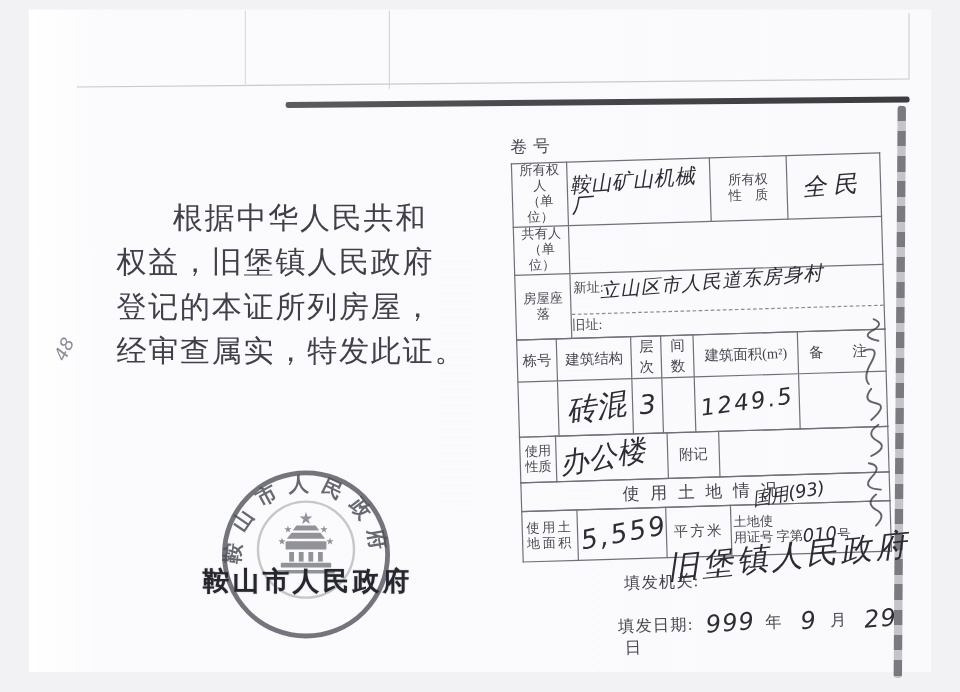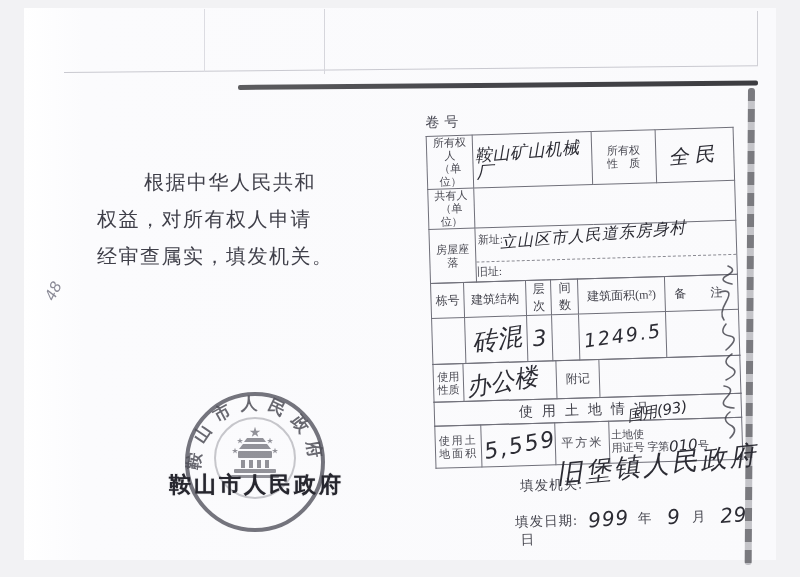--- a/index.html
+++ b/index.html
@@ -14,21 +14,21 @@
   .fold-v2{position:absolute;left:324px;top:9px;width:1px;height:65px;background:#d6d6dc;}
   .fold-v3{position:absolute;left:757px;top:11px;width:1px;height:55px;background:#d0d0d6;}
   .edge-top{position:absolute;left:238px;top:85px;width:520px;height:4.5px;border-radius:2px;
             background:linear-gradient(to right,rgba(25,25,28,.7),rgba(50,50,55,.9) 45%,rgba(28,28,32,.85) 95%,rgba(40,40,45,.9));
             transform:rotate(-0.5deg);transform-origin:left top;}
   .edge-right{position:absolute;left:748px;top:88px;width:7px;height:477px;border-radius:3px;opacity:.85;
             background:repeating-linear-gradient(to bottom,rgba(62,62,68,.8) 0 13px,rgba(110,110,118,.45) 13px 21px);
             transform:rotate(0.4deg);transform-origin:top left;}
   
   .statement{position:absolute;left:97px;top:164px;width:292px;color:#40404a;
-             font-size:20px;line-height:37px;letter-spacing:1.5px;font-weight:500;}
+             font-size:25px;line-height:37px;letter-spacing:1.5px;font-weight:500;}
   .statement .line{white-space:nowrap;}
   .statement .line.first{text-indent:47px;}
   .margin-mark{position:absolute;left:44px;top:282px;color:#8b8b97;font-size:15px;
                font-style:italic;transform:rotate(-64deg);font-family:"DejaVu Sans",sans-serif;}
   
   .seal{position:absolute;left:180px;top:390px;width:150px;height:150px;}
   .authority{position:absolute;left:169px;top:470px;font-size:22px;font-weight:bold;
              letter-spacing:3px;color:#26262e;text-shadow:0 0 1px rgba(40,40,48,.55);}
   
   .formwrap{position:absolute;left:425px;top:114px;width:310px;height:436px;
@@ -63,22 +63,23 @@
 
 <div class="fold-h"></div>
 <div class="fold-v1"></div>
 <div class="fold-v2"></div>
 <div class="fold-v3"></div>
 <div class="edge-top"></div>
 <div class="edge-right"></div>
 
 <div class="statement">
   <div class="line first">根据中华人民共和</div>
-  <div class="line">权益，对所有权人申请</div>
-  <div class="line">经审查属实，填发机关。</div>
+  <div class="line">权益，旧堡镇人民政府</div>
+  <div class="line">登记的本证所列房屋，</div>
+  <div class="line">经审查属实，特发此证。</div>
 </div>
 
 <div class="margin-mark">48</div>
 
 <svg class="seal" viewBox="0 0 150 150">
   <circle cx="75" cy="72" r="68" fill="none" stroke="#53535c" stroke-width="4" opacity="0.8"></circle>
   <defs>
       <path id="arc" d="M 23,92 A 55,55 0 1 1 127,92" fill="none"></path>
     </defs>
   <text font-size="17" letter-spacing="9" fill="#4f4f58" opacity="0.85" font-family="Liberation Serif, serif" font-weight="bold">

